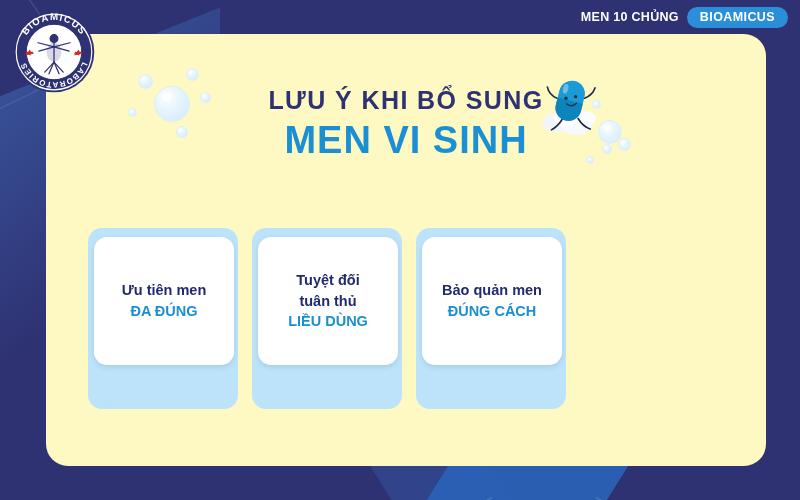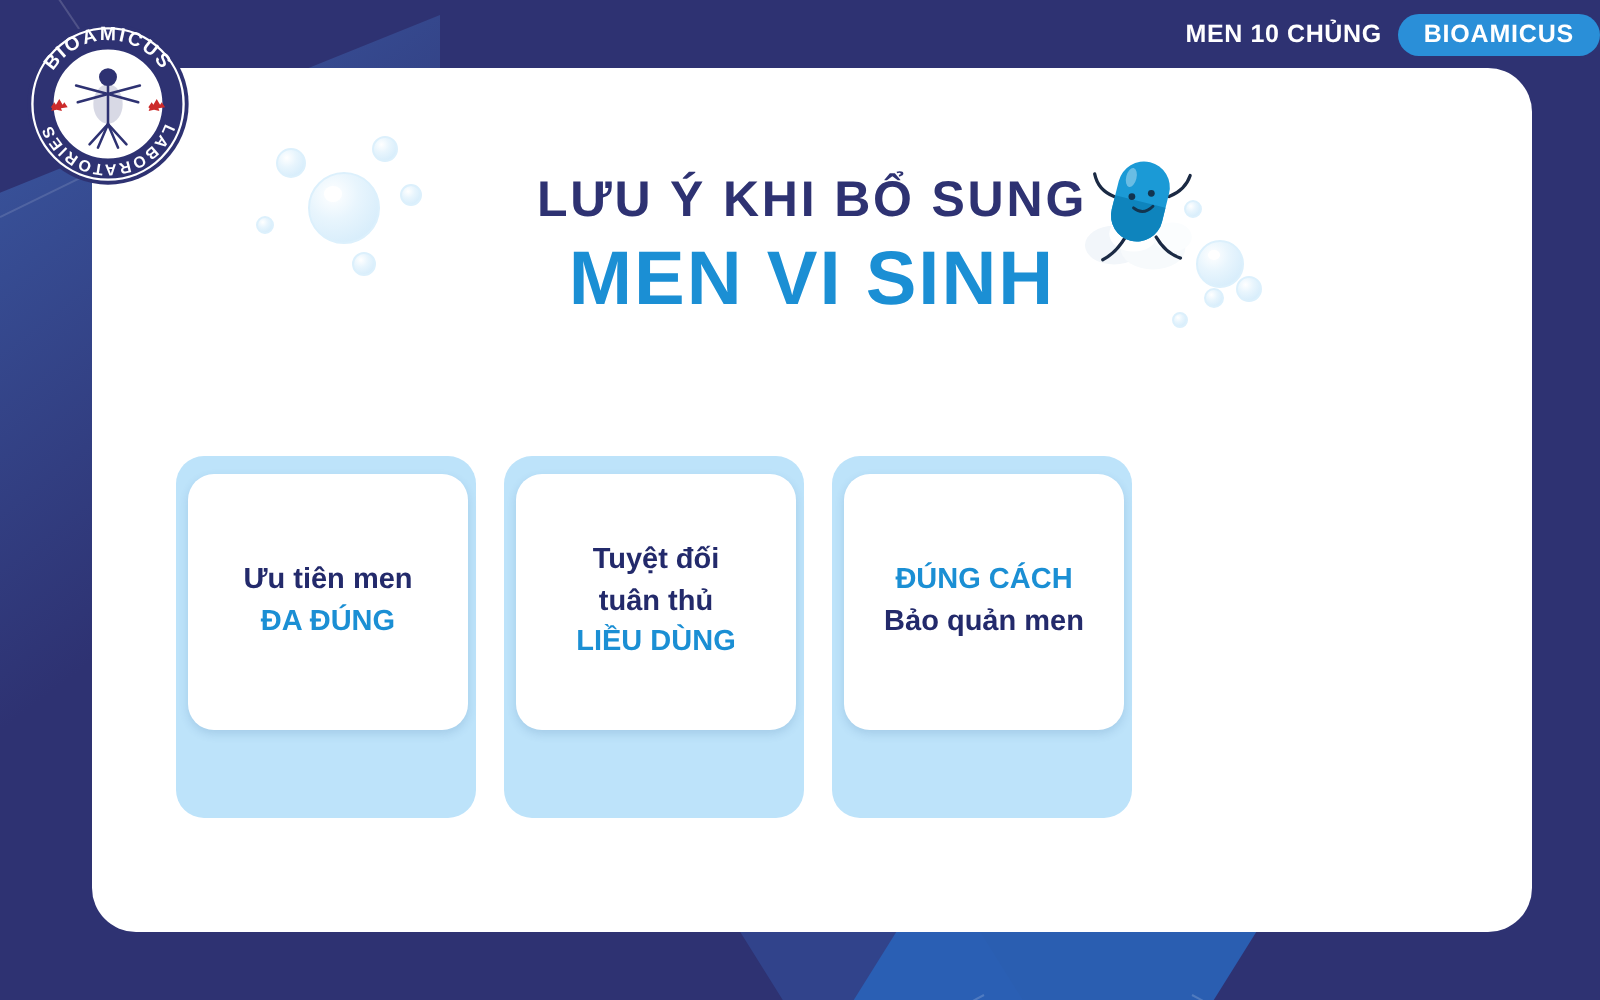--- a/index.html
+++ b/index.html
@@ -104,21 +104,21 @@
   }
 
   
   .topbar {
     position: absolute;
     top: 0; left: 0; right: 0;
     height: 34px;
     display: flex;
     align-items: center;
     justify-content: flex-end;
-    padding-right: 0;
+    padding-right: 12px;
     gap: 8px;
     z-index: 6;
   }
   .topbar-label {
     color: #ffffff;
     font-size: 12.5px;
     font-weight: bold;
     letter-spacing: .3px;
   }
   .topbar-badge {
@@ -141,21 +141,21 @@
     z-index: 8;
   }
 
   
   .panel {
     position: absolute;
     left: 46px;
     top: 34px;
     width: 720px;
     height: 432px;
-    background: #ffffff;
+    background: #fef9c3;
     border-radius: 22px;
     z-index: 4;
     overflow: hidden;
   }
 
   
   .bubble {
     position: absolute;
     border-radius: 50%;
     background: radial-gradient(circle at 34% 30%, #ffffff 0%, #e8f5fd 38%, #cfe9fa 100%);
@@ -364,20 +364,20 @@
         <div class="card-inner">
           <div class="card-line">Tuyệt đối</div>
           <div class="card-line">tuân thủ</div>
           <div class="card-line accent">LIỀU DÙNG</div>
         </div>
       </div>
 
 
       <div class="card">
         <div class="card-inner">
+          <div class="card-line">Bảo quản men</div>
           <div class="card-line accent">ĐÚNG CÁCH</div>
-          <div class="card-line">Bảo quản men</div>
         </div>
       </div>
 
     </div>
   </div>
 </div>
 
 </body></html>

